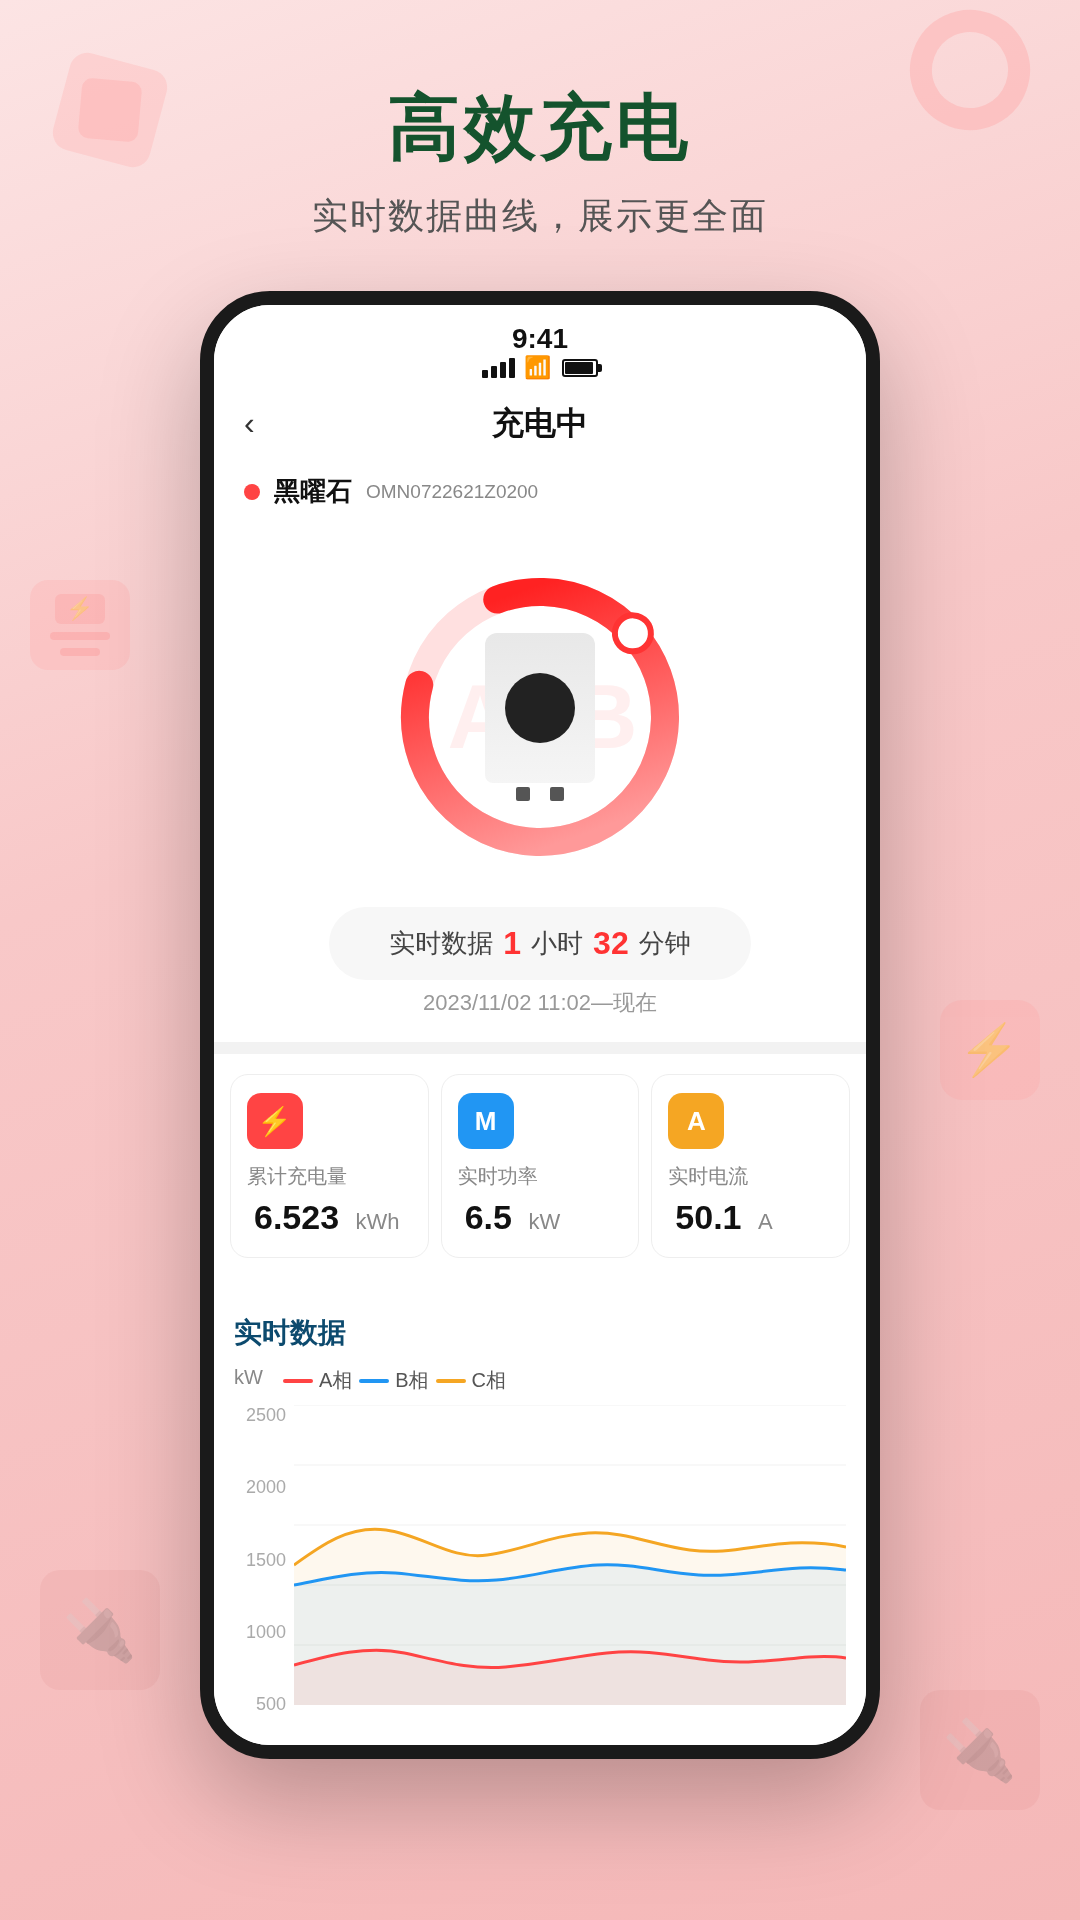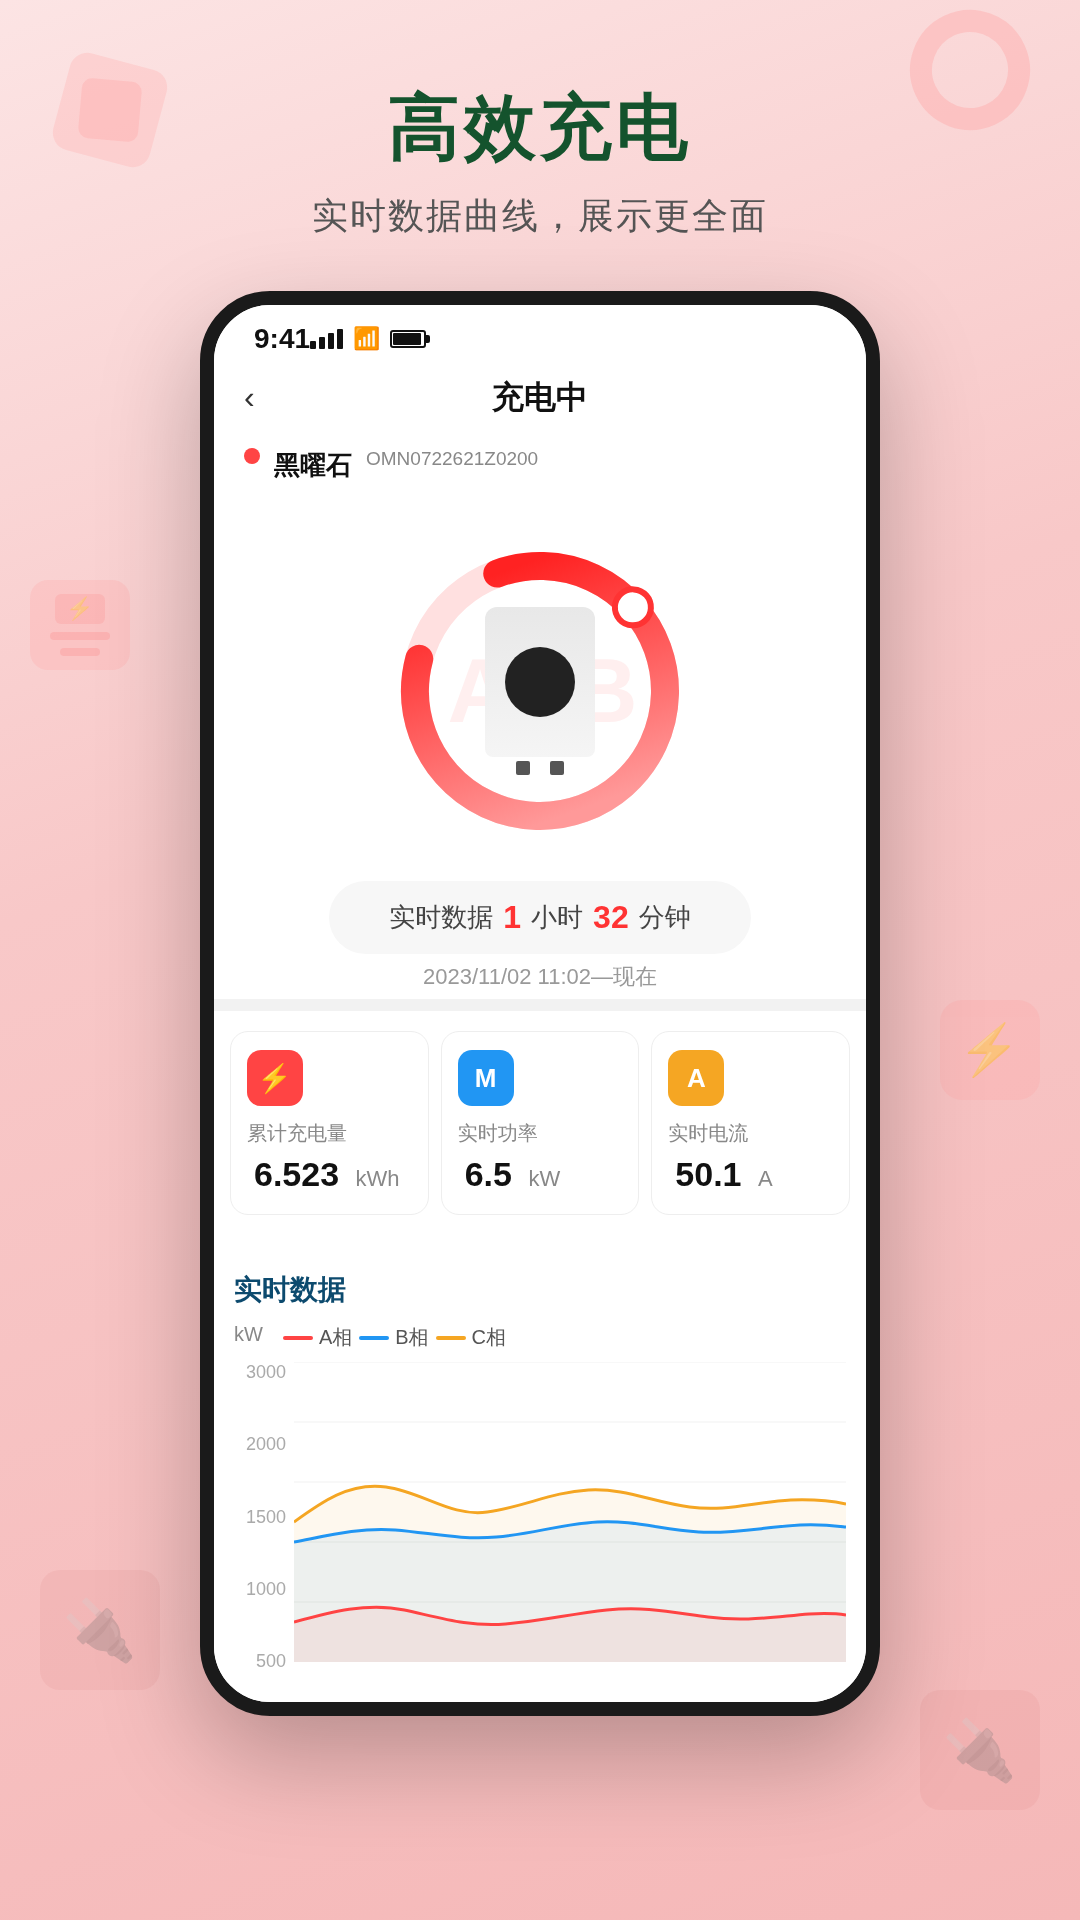--- a/index.html
+++ b/index.html
@@ -131,24 +131,25 @@
       border-radius: 70px;
       border: 14px solid #1a1a1a;
       overflow: hidden;
       position: relative;
       box-shadow: 0 40px 100px rgba(0,0,0,0.25);
     }
 
     
     .status-bar {
       display: flex;
-      justify-content: flex-start;
+      justify-content: center;
       align-items: center;
       padding: 18px 40px 10px;
       background: #fff;
+      flex-direction: column;
     }
     .status-time {
       font-size: 28px;
       font-weight: 600;
       color: #111;
     }
     .status-icons {
       display: flex;
       align-items: center;
       gap: 10px;
@@ -207,20 +208,21 @@
       left: 50%;
       transform: translateX(-50%);
       font-size: 32px;
       font-weight: 600;
       color: #111;
     }
 
     
     .device-row {
       display: flex;
+      align-items: center;
       padding: 18px 30px;
       background: #fff;
       gap: 14px;
     }
     .device-dot {
       width: 16px; height: 16px;
       background: #ff4444;
       border-radius: 50%;
       flex-shrink: 0;
     }
@@ -326,21 +328,21 @@
       font-weight: 700;
       color: #ff3333;
     }
     .ct-unit {
       font-size: 26px;
       color: #444;
     }
     .charging-date {
       font-size: 22px;
       color: #999;
-      margin-bottom: 7px;
+      margin-bottom: 24px;
     }
 
     
     .stats-divider {
       height: 12px;
       background: #f2f2f2;
       width: 100%;
     }
 
     
@@ -618,21 +620,21 @@
           </div>
           <div class="legend-item">
             <div class="legend-line" style="background:#F5A623;"></div>
             <span class="legend-label">C相</span>
           </div>
         </div>
       </div>
 
       <div class="chart-area">
         <div class="chart-y-axis">
-          <span class="y-tick">3000</span>
+          <span class="y-tick">2500</span>
           <span class="y-tick">2000</span>
           <span class="y-tick">1500</span>
           <span class="y-tick">1000</span>
           <span class="y-tick">500</span>
         </div>
 
         <svg class="chart-svg" viewBox="0 0 600 300" preserveAspectRatio="none" style="position:absolute;left:60px;right:0;top:0;width:calc(100% - 60px);height:300px;">
 
           <line x1="0" y1="0" x2="600" y2="0" stroke="#f0f0f0" stroke-width="1"></line>
           <line x1="0" y1="60" x2="600" y2="60" stroke="#f0f0f0" stroke-width="1"></line>

